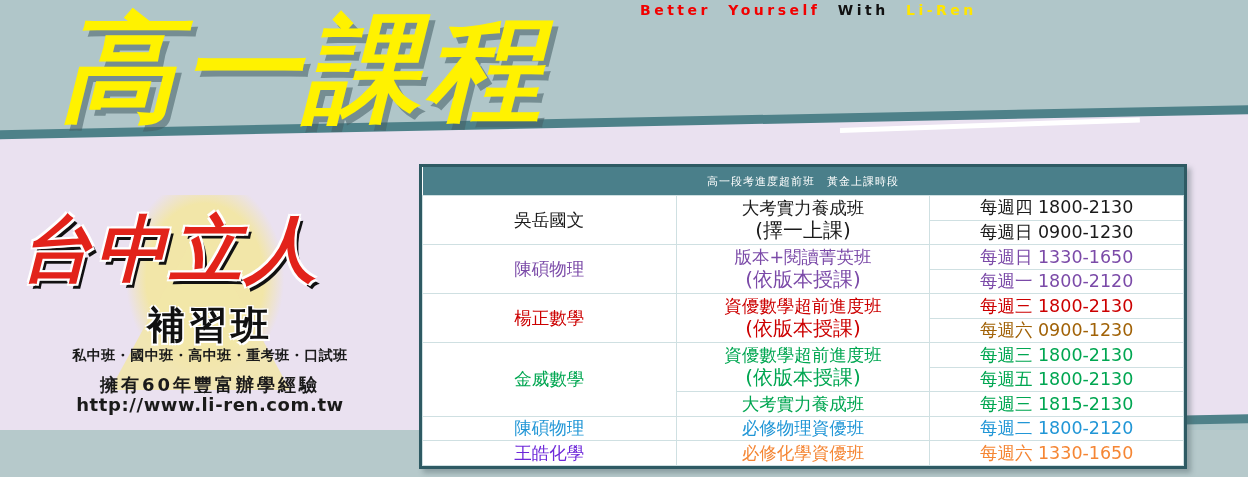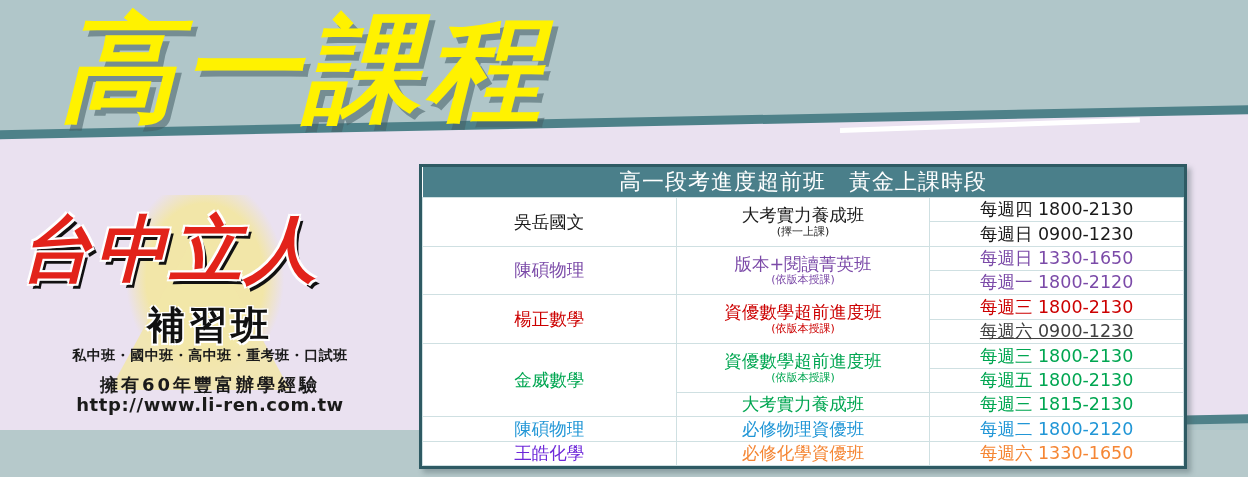--- a/index.html
+++ b/index.html
@@ -109,42 +109,48 @@
     background:#ffffff;
     border:3px solid #2e5a63;
     box-shadow:4px 4px 5px rgba(60,80,85,.35);
     box-sizing:border-box;
   }
   table.sched{
     border-collapse:collapse;width:100%;height:100%;table-layout:fixed;
   }
   table.sched th.head{
     background:#4a7f8a;color:#ffffff;
-    font-size:22px;font-weight:normal;letter-spacing:1px;
+    font-size:11px;font-weight:normal;letter-spacing:1px;
     height:28px;padding:0;text-align:center;
   }
   table.sched td{
     border:1px solid #cfe0e2;
     font-size:17.5px;text-align:center;padding:1px 2px;
     vertical-align:middle;line-height:1.18;
   }
   td.teacher{width:148px;font-weight:normal;}
   td.course{width:258px;}
   td.time{}
-  .sub-line{font-size:11px;display:block;}
+  .sub-line{font-size:20px;display:block;}
 </style>
 </head>
 <body>
 
 <div id="root">
 
   <div class="band-top"></div>
   <div class="band-mid"></div>
   <div class="band-bottom"></div>
 
+  <div class="tagline">
+    <span class="tg-red">Better</span>
+    <span class="tg-red">Yourself</span>
+    <span class="tg-black">With</span>
+    <span class="tg-yellow">Li-Ren</span>
+  </div>
 
   <div class="main-title">高一課程</div>
   <div class="sub-title-underline"></div>
 
   <div class="logo-wrap">
     <div class="logo-glow"></div>
     <div class="logo-wedge"></div>
     <div class="logo-main">台中立人</div>
     <div class="logo-sub">補習班</div>
     <div class="logo-classes">私中班・國中班・高中班・重考班・口試班</div>
@@ -175,21 +181,21 @@
           </tr>
           <tr>
             <td class="time" style="color: rgb(123, 74, 168);">每週一 1800-2120</td>
           </tr>
           <tr>
             <td class="teacher" rowspan="2" style="color: rgb(204, 0, 0);">楊正數學</td>
             <td class="course" rowspan="2" style="color: rgb(204, 0, 0);"><span>資優數學超前進度班</span><span class="sub-line">(依版本授課)</span></td>
             <td class="time" style="color: rgb(204, 0, 0);">每週三 1800-2130</td>
           </tr>
           <tr>
-            <td class="time" style="color: #404040; text-decoration: underline;">每週六 0900-1230</td>
+            <td class="time" style="color: #a16207;">每週六 0900-1230</td>
           </tr>
           <tr>
             <td class="teacher" rowspan="3" style="color: rgb(0, 166, 81); margin-left: 44px;">金威數學</td>
             <td class="course" rowspan="2" style="color: rgb(0, 166, 81);"><span>資優數學超前進度班</span><span class="sub-line">(依版本授課)</span></td>
             <td class="time" style="color: rgb(0, 166, 81);">每週三 1800-2130</td>
           </tr>
           <tr>
             <td class="time" style="color: rgb(0, 166, 81);">每週五 1800-2130</td>
           </tr>
           <tr>

